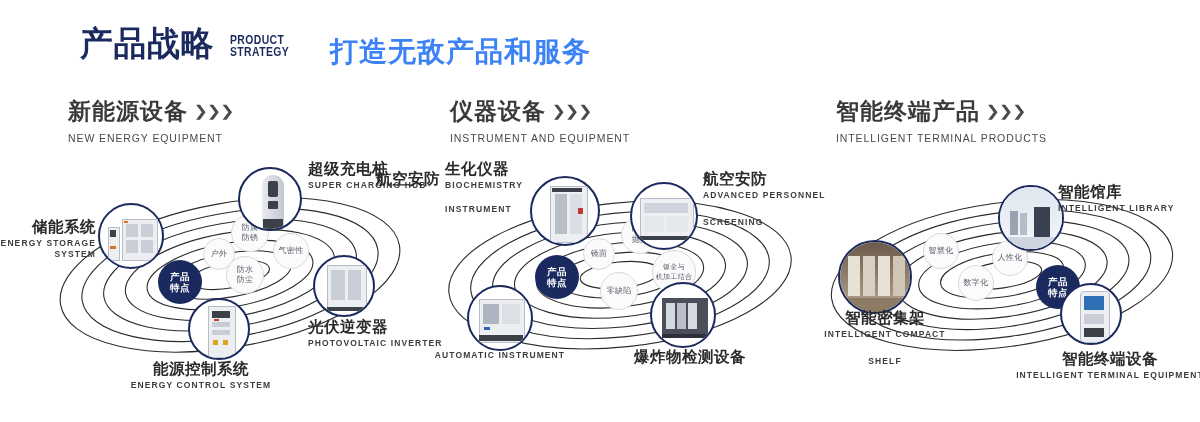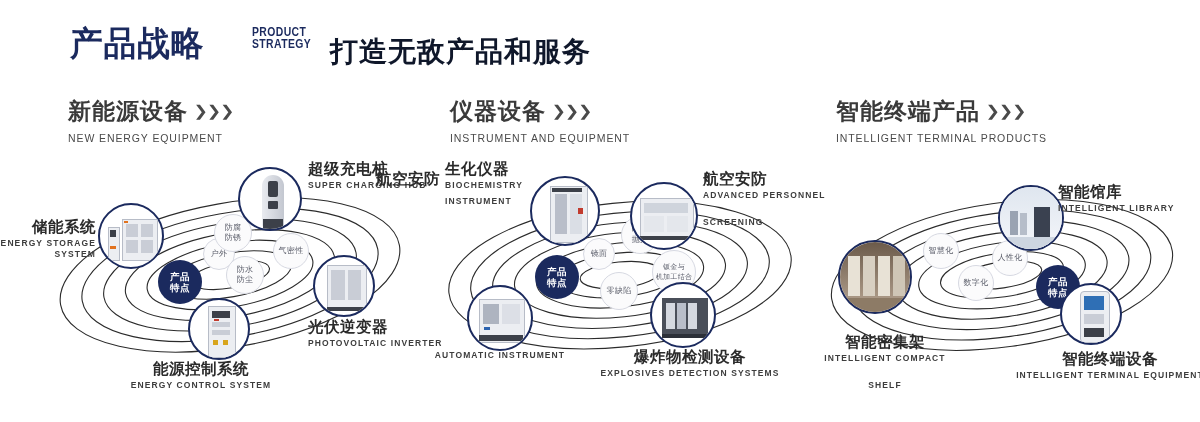--- a/index.html
+++ b/index.html
@@ -5,33 +5,33 @@
   html,body{margin:0;padding:0;}
   body{
     width:1200px;height:422px;
     background:#ffffff;
     font-family:"Liberation Sans","DejaVu Sans",sans-serif;
     overflow:hidden;position:relative;
   }
   .stage{position:absolute;left:0;top:0;width:1200px;height:422px;}
 
   
-  .hdr{position:absolute;left:70px;top:26px;display:flex;align-items:flex-start;gap:32px;}
+  .hdr{position:absolute;left:80px;top:26px;display:flex;align-items:flex-end;}
   .hdr-cn{
     font-size:34px;font-weight:bold;color:#1b2a5e;letter-spacing:1px;
     line-height:1;transform:scaleX(.96);transform-origin:left bottom;
   }
   .hdr-en{
     margin-left:10px;margin-bottom:2px;color:#1b2a5e;font-weight:bold;
     font-size:13px;line-height:12px;letter-spacing:.5px;
     transform:scaleX(.8);transform-origin:left bottom;
   }
   .hdr-sub{
     position:absolute;left:330px;top:33px;
-    font-size:28px;font-weight:bold;color:#0f172a;letter-spacing:1px;
+    font-size:28px;font-weight:bold;color:#3b82f6;letter-spacing:1px;
   }
 
   
   .sect{position:absolute;}
   .sect .cn{font-size:23px;font-weight:bold;color:#3a3a3a;letter-spacing:1px;display:inline-block;}
   .sect .arrows{display:inline-block;color:#4a4a4a;font-size:15px;letter-spacing:-1px;margin-left:8px;
     position:relative;top:-3px;font-weight:bold;transform:scaleX(1.15);}
   .sect .en{font-size:10.5px;color:#4a4a4a;letter-spacing:.9px;margin-top:5px;font-weight:500;}
 
   
@@ -106,21 +106,21 @@
         <ellipse cx="190" cy="125" rx="128" ry="52"></ellipse>
         <ellipse cx="190" cy="125" rx="150" ry="62"></ellipse>
         <ellipse cx="190" cy="125" rx="172" ry="72"></ellipse>
       </g>
     </svg>
 
     <div class="feat main" style="left:118px;top:110px;width:44px;height:44px;">
       <span><span>产品</span><br><span>特点</span></span>
     </div>
     <div class="feat" style="left:163px;top:88px;width:32px;height:32px;">户外</div>
-    <div class="feat" style="left:174px;top:64px;width:38px;height:38px;line-height:10px;">防腐<br>防锈</div>
+    <div class="feat" style="left:191px;top:64px;width:38px;height:38px;line-height:10px;">防腐<br>防锈</div>
     <div class="feat" style="left:186px;top:106px;width:38px;height:38px;line-height:10px;">防水<br>防尘</div>
     <div class="feat" style="left:233px;top:83px;width:36px;height:36px;">气密性</div>
 
     <div class="node" style="left:58px;top:53px;width:66px;height:66px;">
       <div class="ph">
         <div class="dev cab" style="left:22px;top:14px;width:34px;height:40px;"></div>
         <div class="scr" style="left:26px;top:19px;width:12px;height:13px;"></div>
         <div class="scr" style="left:41px;top:19px;width:12px;height:13px;"></div>
         <div class="scr" style="left:26px;top:35px;width:12px;height:13px;"></div>
         <div class="scr" style="left:41px;top:35px;width:12px;height:13px;"></div>
@@ -209,21 +209,21 @@
         <div style="position:absolute;left:20px;top:10px;width:30px;height:4px;background:#3c4049;"></div>
         <div style="position:absolute;left:46px;top:30px;width:5px;height:6px;background:#c23b2e;"></div>
       </div>
     </div>
     <div class="lbl r" style="left:-115px;top:20px;width:130px;">
       <div class="cn">航空安防</div>
     </div>
     <div class="lbl" style="left:20px;top:10px;width:120px;">
       <div class="cn">生化仪器</div>
       <div class="en">BIOCHEMISTRY</div>
-      <div class="en" style="margin-top:5px">INSTRUMENT</div>
+      <div class="en" style="margin-top:13px">INSTRUMENT</div>
     </div>
 
     <div class="node" style="left:205px;top:32px;width:68px;height:68px;">
       <div class="ph">
         <div class="dev cab" style="left:8px;top:14px;width:52px;height:38px;"></div>
         <div class="scr" style="left:12px;top:19px;width:44px;height:10px;background:#cfd4dc;"></div>
         <div class="scr" style="left:12px;top:32px;width:20px;height:16px;background:#e4e7ec;"></div>
         <div class="scr" style="left:35px;top:32px;width:21px;height:16px;background:#e4e7ec;"></div>
         <div class="dark" style="left:8px;top:52px;width:52px;height:4px;"></div>
       </div>
@@ -251,21 +251,20 @@
       <div class="ph">
         <div class="dark" style="left:10px;top:14px;width:46px;height:36px;background:#4a4f59;"></div>
         <div class="scr" style="left:14px;top:19px;width:9px;height:26px;background:#d5d9e0;"></div>
         <div class="scr" style="left:25px;top:19px;width:9px;height:26px;background:#b9bec9;"></div>
         <div class="scr" style="left:36px;top:19px;width:9px;height:26px;background:#d5d9e0;"></div>
         <div class="dark" style="left:10px;top:50px;width:46px;height:4px;background:#2c3038;"></div>
       </div>
     </div>
     <div class="lbl c" style="left:170px;top:198px;width:190px;">
       <div class="cn">爆炸物检测设备</div>
-      <div class="en">EXPLOSIVES DETECTION SYSTEMS</div>
     </div>
   </div>
 
   <div class="cluster" style="left:810px;top:155px;width:385px;height:240px;">
 
     <svg class="rings" width="385" height="240" viewBox="0 0 385 240">
       <g fill="none" stroke="#2b2b2b" stroke-width="1.1" transform="rotate(-8 192 120)">
         <ellipse cx="192" cy="120" rx="40" ry="13"></ellipse>
         <ellipse cx="192" cy="120" rx="62" ry="22"></ellipse>
         <ellipse cx="192" cy="120" rx="84" ry="32"></ellipse>
@@ -300,21 +299,21 @@
     <div class="node" style="left:28px;top:85px;width:74px;height:74px;">
       <div class="ph">
         <div style="position:absolute;left:0;top:0;width:100%;height:100%;background:linear-gradient(180deg,#6b5a4a,#b9a794);"></div>
         <div class="scr" style="left:8px;top:14px;width:12px;height:40px;background:#e8e2d6;"></div>
         <div class="scr" style="left:23px;top:14px;width:12px;height:40px;background:#d8d0c2;"></div>
         <div class="scr" style="left:38px;top:14px;width:12px;height:40px;background:#e8e2d6;"></div>
         <div class="scr" style="left:53px;top:14px;width:12px;height:40px;background:#cfc6b6;"></div>
         <div style="position:absolute;left:0;top:56px;width:100%;height:18px;background:#8d7b66;"></div>
       </div>
     </div>
-    <div class="lbl c" style="left:-15px;top:178px;width:180px;">
+    <div class="lbl c" style="left:-15px;top:154px;width:180px;">
       <div class="cn">智能密集架</div>
       <div class="en">INTELLIGENT COMPACT</div>
       <div class="en" style="margin-top:16px">SHELF</div>
     </div>
 
     <div class="node" style="left:250px;top:128px;width:62px;height:62px;">
       <div class="ph">
         <div class="dev cab" style="left:18px;top:6px;width:28px;height:50px;border-radius:4px;"></div>
         <div style="position:absolute;left:22px;top:11px;width:20px;height:14px;background:#2f6fb5;"></div>
         <div class="scr" style="left:22px;top:29px;width:20px;height:10px;background:#c9cdd6;"></div>

